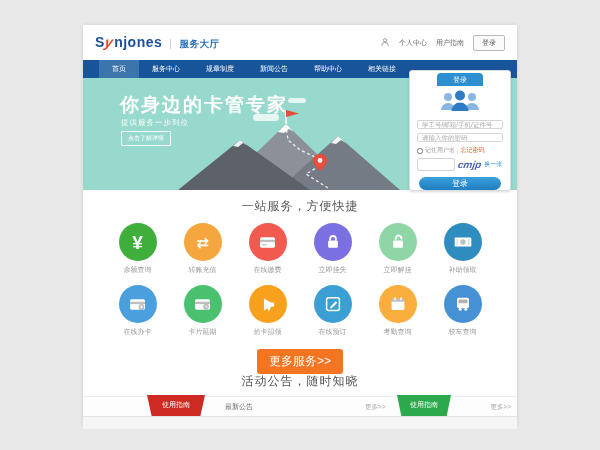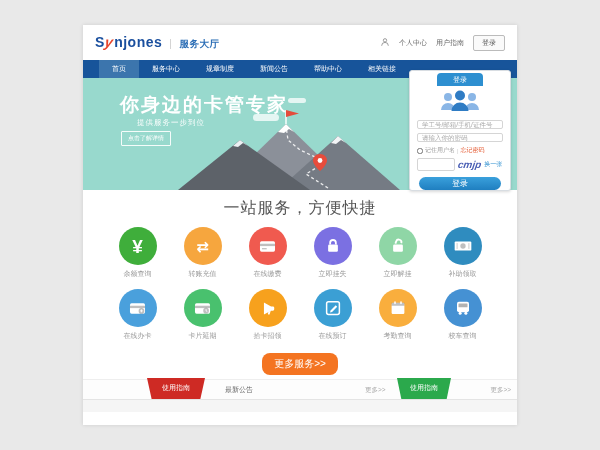--- a/index.html
+++ b/index.html
@@ -16,21 +16,21 @@
   .hdr-right{margin-left:auto;display:flex;align-items:center;gap:9px;font-size:7px;color:#666;}
   .hdr-link{cursor:pointer;}
   .hdr-btn{border:1px solid #bbb;border-radius:2px;padding:2px 8px;background:#fafafa;color:#555;font-size:7px;}
   
   .nav{height:18px;background:#17549a;display:flex;padding-left:16px;}
   .nav-item{color:#fff;font-size:7px;line-height:18px;padding:0 13px;cursor:pointer;}
   .nav-item.active{background:#3c75ad;}
   
   .hero{position:relative;height:112px;background:#98d9cd;overflow:hidden;}
   .hero-title{position:absolute;left:37px;top:14px;color:#fff;font-size:19px;font-weight:bold;letter-spacing:2px;}
-  .hero-sub{position:absolute;left:54px;top:40px;color:rgba(255,255,255,.95);font-size:7.5px;letter-spacing:1px;}
+  .hero-sub{position:absolute;left:38px;top:40px;color:rgba(255,255,255,.95);font-size:7.5px;letter-spacing:1px;}
   .hero-cta{position:absolute;left:38px;top:53px;border:1px solid rgba(255,255,255,.9);color:#fff;
             font-size:6px;padding:2px 6px;border-radius:1px;background:transparent;}
   .cloud{position:absolute;background:rgba(255,255,255,.75);border-radius:10px;}
   
   .login{position:absolute;right:6px;top:45px;width:102px;height:121px;background:#fff;
          border:1px solid #d8dde2;border-radius:3px;z-index:6;box-shadow:0 1px 3px rgba(0,0,0,.15);
          display:flex;flex-direction:column;align-items:center;box-sizing:border-box;padding:2px 7px 0;}
   .login-tab{width:46px;height:13px;background:#2d8fd0;color:#fff;font-size:7px;line-height:13px;
              text-align:center;border-radius:4px 4px 0 0;}
   .login input.txt{width:100%;height:13px;box-sizing:border-box;border:1px solid #d5d5d5;border-radius:2px;
@@ -43,29 +43,29 @@
   .captcha-row{display:flex;align-items:center;gap:3px;width:100%;margin-top:3px;}
   .captcha-row input{width:38px;height:13px;box-sizing:border-box;border:1px solid #d5d5d5;border-radius:2px;
                      font-size:6.5px;padding:0 3px;font-family:inherit;}
   .captcha-img{font-size:10px;font-style:italic;font-weight:bold;color:#4a5fb5;transform:skewX(-8deg);}
   .captcha-change{font-size:6px;color:#2d8fd0;}
   .login-submit{width:82px;height:15px;border:none;border-radius:9px;margin-top:6px;
                 background:linear-gradient(#3aa0dc,#1f7fc0);color:#fff;font-size:8px;font-family:inherit;}
   .ppl{margin-top:3px;}
   
   .services{height:175px;background:#fff;text-align:center;box-sizing:border-box;padding-top:8px;}
-  .sec-title{font-size:16px;color:#555;letter-spacing:1px;}
+  .sec-title{font-size:12px;color:#555;letter-spacing:1px;}
   .svc-row{display:flex;justify-content:center;margin-top:8px;}
   .svc-row + .svc-row{margin-top:10px;}
   .svc{width:65px;cursor:pointer;}
   .circle{width:38px;height:38px;border-radius:50%;margin:0 auto;display:flex;align-items:center;
           justify-content:center;color:#fff;}
   .svc-label{font-size:7px;color:#999;margin-top:4px;}
-  .more-btn{display:inline-block;margin-top:12px;background:#f47421;color:#fff;font-size:10px;
-            padding:4px 12px;border-radius:8px;border:none;font-family:inherit;}
+  .more-btn{display:inline-block;margin-top:12px;background:#f47421;color:#fff;font-size:12px;
+            padding:4px 12px;border-radius:3px;border:none;font-family:inherit;}
   
   .announce{height:60px;background:#fff;box-sizing:border-box;padding-top:8px;text-align:center;}
   .tabbar{position:relative;height:19px;margin-top:6px;background:#fdfdfd;
           border-top:1px solid #eee;border-bottom:1px solid #e4e4e4;text-align:left;}
   .ribbon{position:absolute;top:-2px;height:21px;line-height:20px;color:#fff;font-size:7px;
           text-align:center;clip-path:polygon(0 0,100% 0,92% 100%,8% 100%);}
   .ribbon.red{left:64px;width:58px;background:#ce2a24;}
   .ribbon.green{left:314px;width:54px;background:#2ba94c;}
   .tab-plain{position:absolute;left:142px;font-size:7px;color:#666;line-height:19px;}
   .more-link{position:absolute;font-size:6.5px;color:#aaa;line-height:19px;}
@@ -281,20 +281,21 @@
               <circle cx="15.8" cy="19" r="2" fill="#fff"></circle>
             </svg>
           </div>
           <div class="svc-label">校车查询</div>
         </div>
       </div>
     <button class="more-btn">更多服务&gt;&gt;</button>
   </div>
 
   <div class="announce">
+    <div class="sec-title">活动公告，随时知晓</div>
     <div class="tabbar">
       <div class="ribbon red">使用指南</div>
       <div class="tab-plain">最新公告</div>
       <div class="more-link l">更多&gt;&gt;</div>
       <div class="ribbon green">使用指南</div>
       <div class="more-link r">更多&gt;&gt;</div>
     </div>
     <div class="panel-body"></div>
   </div>
 

